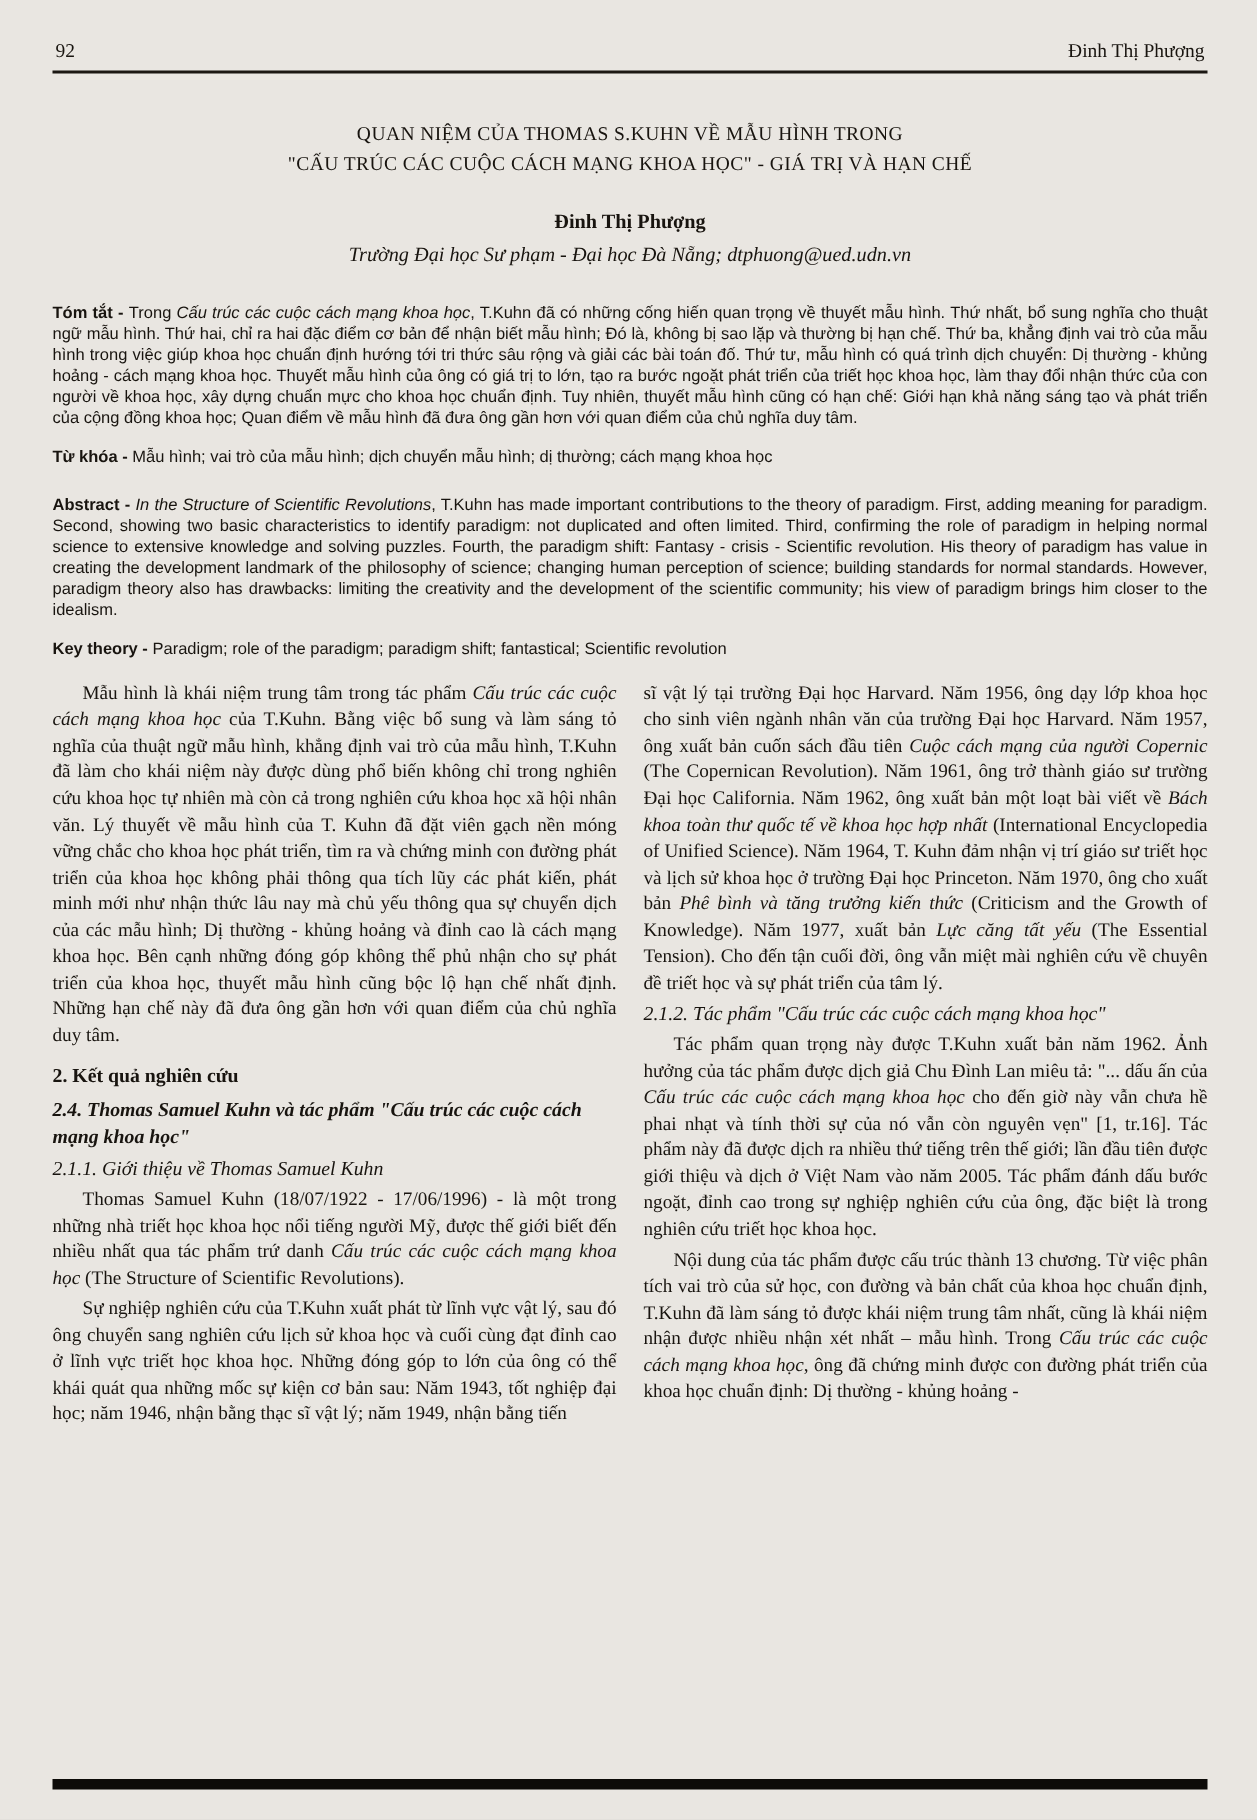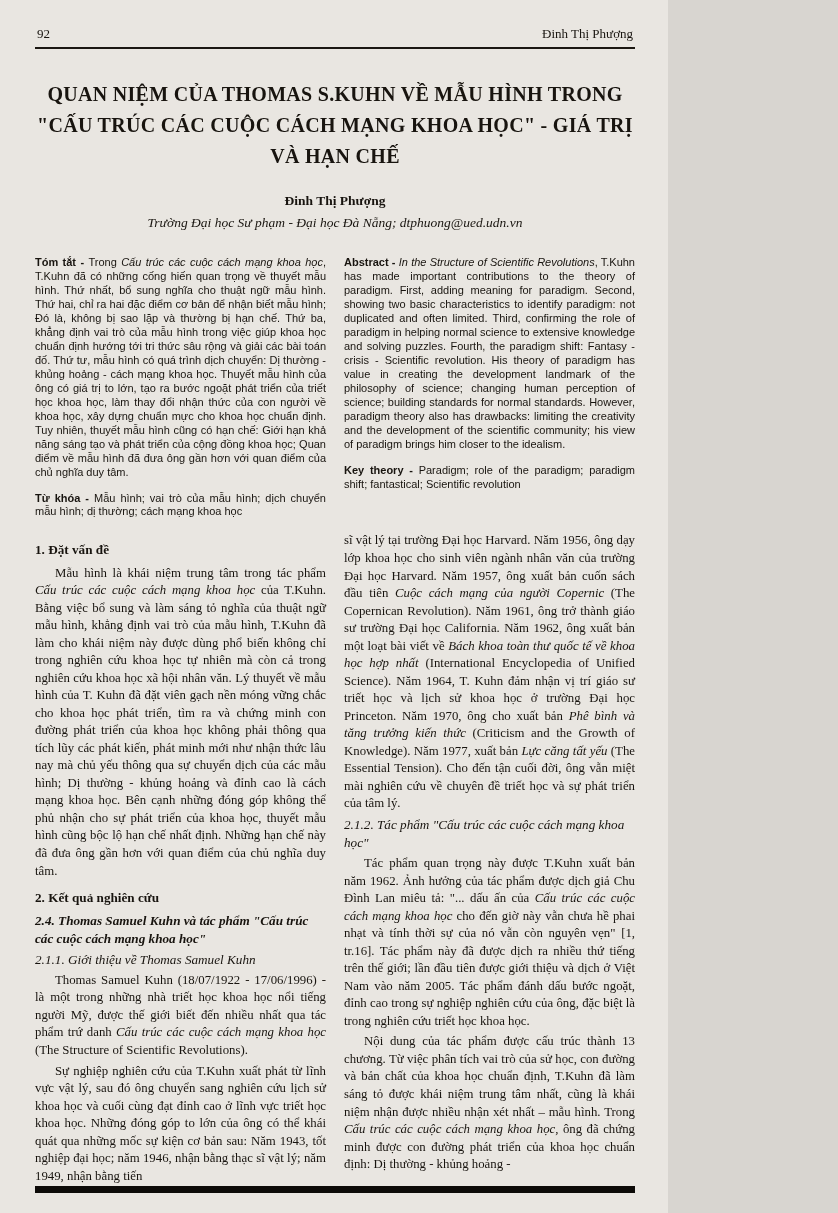--- a/index.html
+++ b/index.html
@@ -4,49 +4,50 @@
 <style>
   html,body{margin:0;padding:0;}
   body{
     width:838px;height:1213px;
     background:#d8d5d0;
     font-family:"Liberation Serif", serif;
     color:#18140f;
   }
   .page{
     position:relative;
-    width:668px;height:1213px;
+    width:838px;height:1213px;
     background:#e9e6e1;
     overflow:hidden;
   }
   .content{padding:26px 33px 0 35px;}
 
   
   .running-header{
     display:flex;justify-content:space-between;align-items:flex-end;
     font-size:13px;padding:0 2px 5px 2px;
   }
   .header-rule{height:2px;background:#1b1712;}
 
   
-  .title-vi{margin:30px 0 0 0;text-align:center;font-size:20px;font-weight:bold;line-height:1.55;letter-spacing:0.3px;}
+  .title-vi{margin:30px 0 0 0;text-align:center;font-size:13px;font-weight:normal;line-height:1.55;letter-spacing:0.3px;}
   .title-vi .tline,.title-en .tline{display:block;}
   .title-en{margin:7px 0 0 0;text-align:center;font-size:15.5px;font-weight:normal;line-height:1.6;letter-spacing:0.2px;}
 
   
   .author-name{margin-top:21px;text-align:center;font-size:13.5px;font-weight:bold;}
   .author-affil{margin-top:6px;text-align:center;font-size:13.5px;font-style:italic;}
 
   
   .abstract-section{
     display:flex;gap:18px;
     margin-top:25px;
     font-family:"Liberation Sans", sans-serif;
     font-size:11px;line-height:1.27;
     text-align:justify;
+    flex-direction:column;
   }
   .abstract-col{flex:1;min-width:0;}
   .ab{margin:0;}
   .ab.kw{margin-top:12px;}
 
   
   .body-section{
     display:flex;gap:18px;
     margin-top:13px;
     font-size:12.8px;line-height:1.37;
@@ -94,21 +95,20 @@
         <p class="ab kw"><span class="bd">Từ khóa - </span><span>Mẫu hình; vai trò của mẫu hình; dịch chuyển mẫu hình; dị thường; cách mạng khoa học</span></p>
       </div>
       <div class="abstract-col">
         <p class="ab"><span class="bd">Abstract - </span><span class="it">In the Structure of Scientific Revolutions</span><span>, T.Kuhn has made important contributions to the theory of paradigm. First, adding meaning for paradigm. Second, showing two basic characteristics to identify paradigm: not duplicated and often limited. Third, confirming the role of paradigm in helping normal science to extensive knowledge and solving puzzles. Fourth, the paradigm shift: Fantasy - crisis - Scientific revolution. His theory of paradigm has value in creating the development landmark of the philosophy of science; changing human perception of science; building standards for normal standards. However, paradigm theory also has drawbacks: limiting the creativity and the development of the scientific community; his view of paradigm brings him closer to the idealism.</span></p>
         <p class="ab kw"><span class="bd">Key theory - </span><span>Paradigm; role of the paradigm; paradigm shift; fantastical; Scientific revolution</span></p>
       </div>
     </div>
 
     <div class="body-section">
       <div class="body-col">
-        <div class="h1">1. Đặt vấn đề</div>
         <p class="bp"><span>Mẫu hình là khái niệm trung tâm trong tác phẩm </span><span class="it">Cấu trúc các cuộc cách mạng khoa học</span><span> của T.Kuhn. Bằng việc bổ sung và làm sáng tỏ nghĩa của thuật ngữ mẫu hình, khẳng định vai trò của mẫu hình, T.Kuhn đã làm cho khái niệm này được dùng phổ biến không chỉ trong nghiên cứu khoa học tự nhiên mà còn cả trong nghiên cứu khoa học xã hội nhân văn. Lý thuyết về mẫu hình của T. Kuhn đã đặt viên gạch nền móng vững chắc cho khoa học phát triển, tìm ra và chứng minh con đường phát triển của khoa học không phải thông qua tích lũy các phát kiến, phát minh mới như nhận thức lâu nay mà chủ yếu thông qua sự chuyển dịch của các mẫu hình; Dị thường - khủng hoảng và đỉnh cao là cách mạng khoa học. Bên cạnh những đóng góp không thể phủ nhận cho sự phát triển của khoa học, thuyết mẫu hình cũng bộc lộ hạn chế nhất định. Những hạn chế này đã đưa ông gần hơn với quan điểm của chủ nghĩa duy tâm.</span></p>
         <div class="h1">2. Kết quả nghiên cứu</div>
         <div class="h2">2.4. Thomas Samuel Kuhn và tác phẩm "Cấu trúc các cuộc cách mạng khoa học"</div>
         <div class="h3">2.1.1. Giới thiệu về Thomas Samuel Kuhn</div>
         <p class="bp"><span>Thomas Samuel Kuhn (18/07/1922 - 17/06/1996) - là một trong những nhà triết học khoa học nổi tiếng người Mỹ, được thế giới biết đến nhiều nhất qua tác phẩm trứ danh </span><span class="it">Cấu trúc các cuộc cách mạng khoa học</span><span> (The Structure of Scientific Revolutions).</span></p>
         <p class="bp"><span>Sự nghiệp nghiên cứu của T.Kuhn xuất phát từ lĩnh vực vật lý, sau đó ông chuyển sang nghiên cứu lịch sử khoa học và cuối cùng đạt đỉnh cao ở lĩnh vực triết học khoa học. Những đóng góp to lớn của ông có thể khái quát qua những mốc sự kiện cơ bản sau: Năm 1943, tốt nghiệp đại học; năm 1946, nhận bằng thạc sĩ vật lý; năm 1949, nhận bằng tiến</span></p>
       </div>
       <div class="body-col">
         <p class="bp noindent"><span>sĩ vật lý tại trường Đại học Harvard. Năm 1956, ông dạy lớp khoa học cho sinh viên ngành nhân văn của trường Đại học Harvard. Năm 1957, ông xuất bản cuốn sách đầu tiên </span><span class="it">Cuộc cách mạng của người Copernic</span><span> (The Copernican Revolution). Năm 1961, ông trở thành giáo sư trường Đại học California. Năm 1962, ông xuất bản một loạt bài viết về </span><span class="it">Bách khoa toàn thư quốc tế về khoa học hợp nhất</span><span> (International Encyclopedia of Unified Science). Năm 1964, T. Kuhn đảm nhận vị trí giáo sư triết học và lịch sử khoa học ở trường Đại học Princeton. Năm 1970, ông cho xuất bản </span><span class="it">Phê bình và tăng trưởng kiến thức</span><span> (Criticism and the Growth of Knowledge). Năm 1977, xuất bản </span><span class="it">Lực căng tất yếu</span><span> (The Essential Tension). Cho đến tận cuối đời, ông vẫn miệt mài nghiên cứu về chuyên đề triết học và sự phát triển của tâm lý.</span></p>
         <div class="h3">2.1.2. Tác phẩm "Cấu trúc các cuộc cách mạng khoa học"</div>

